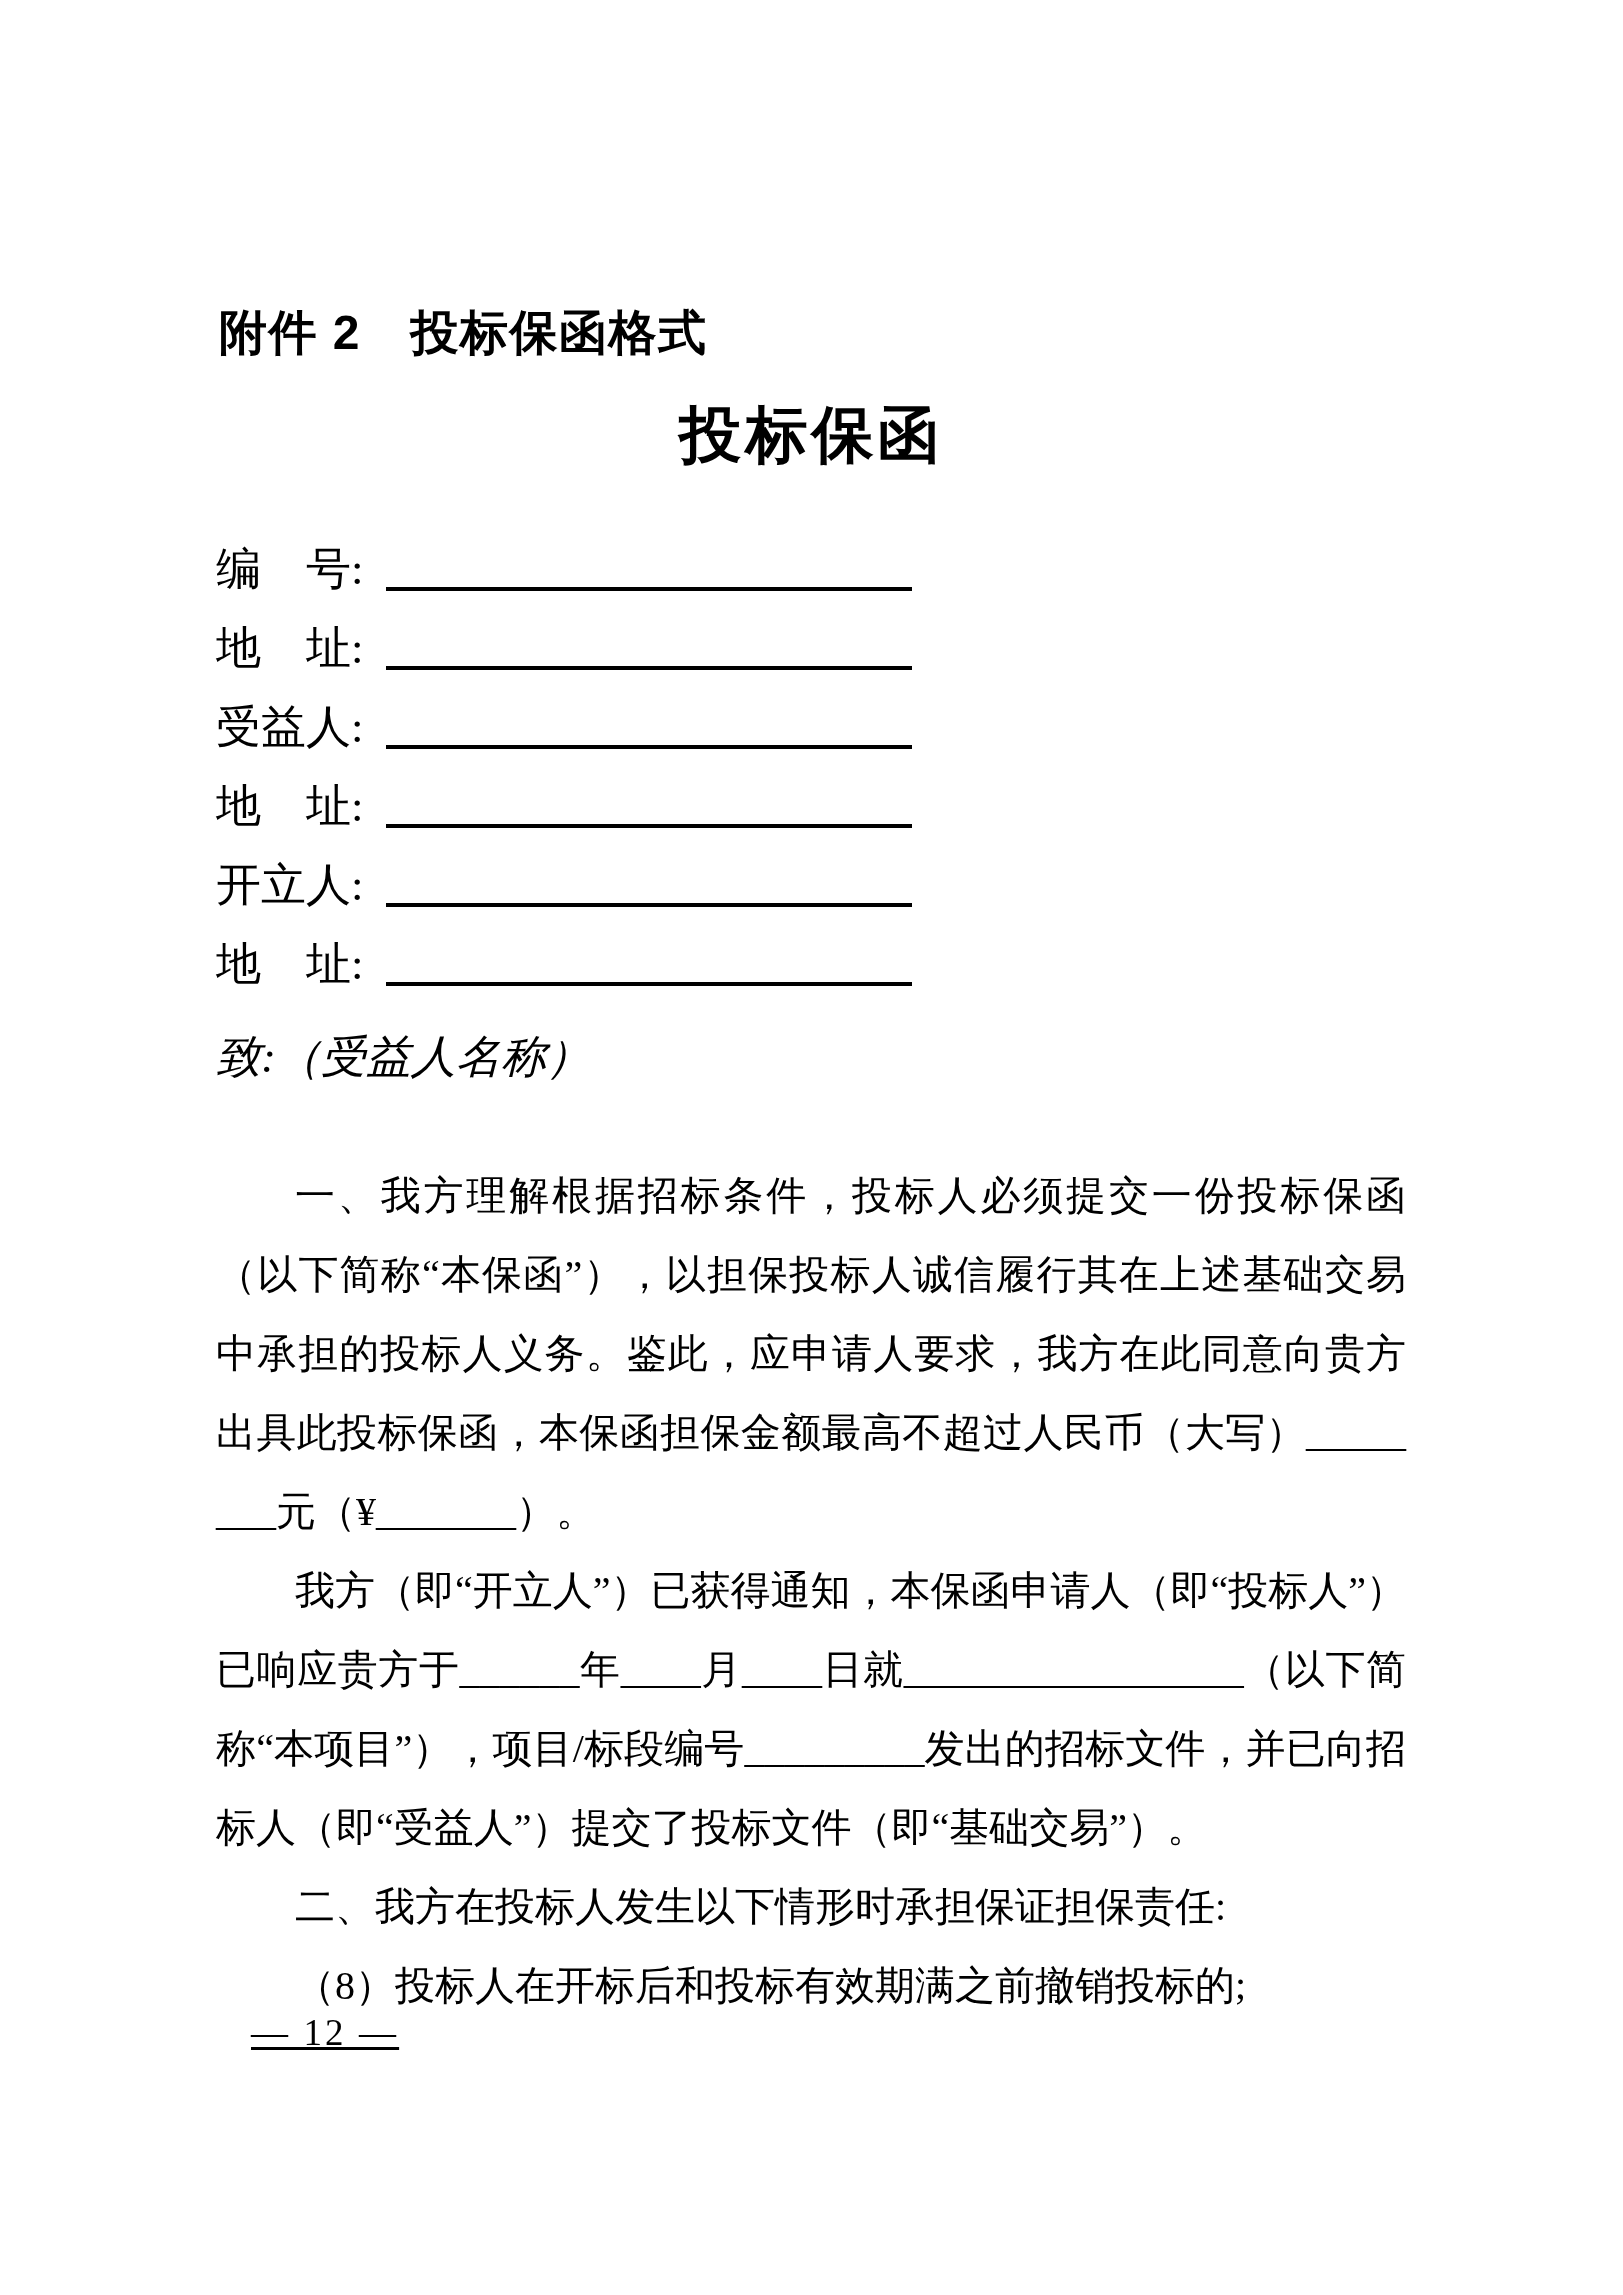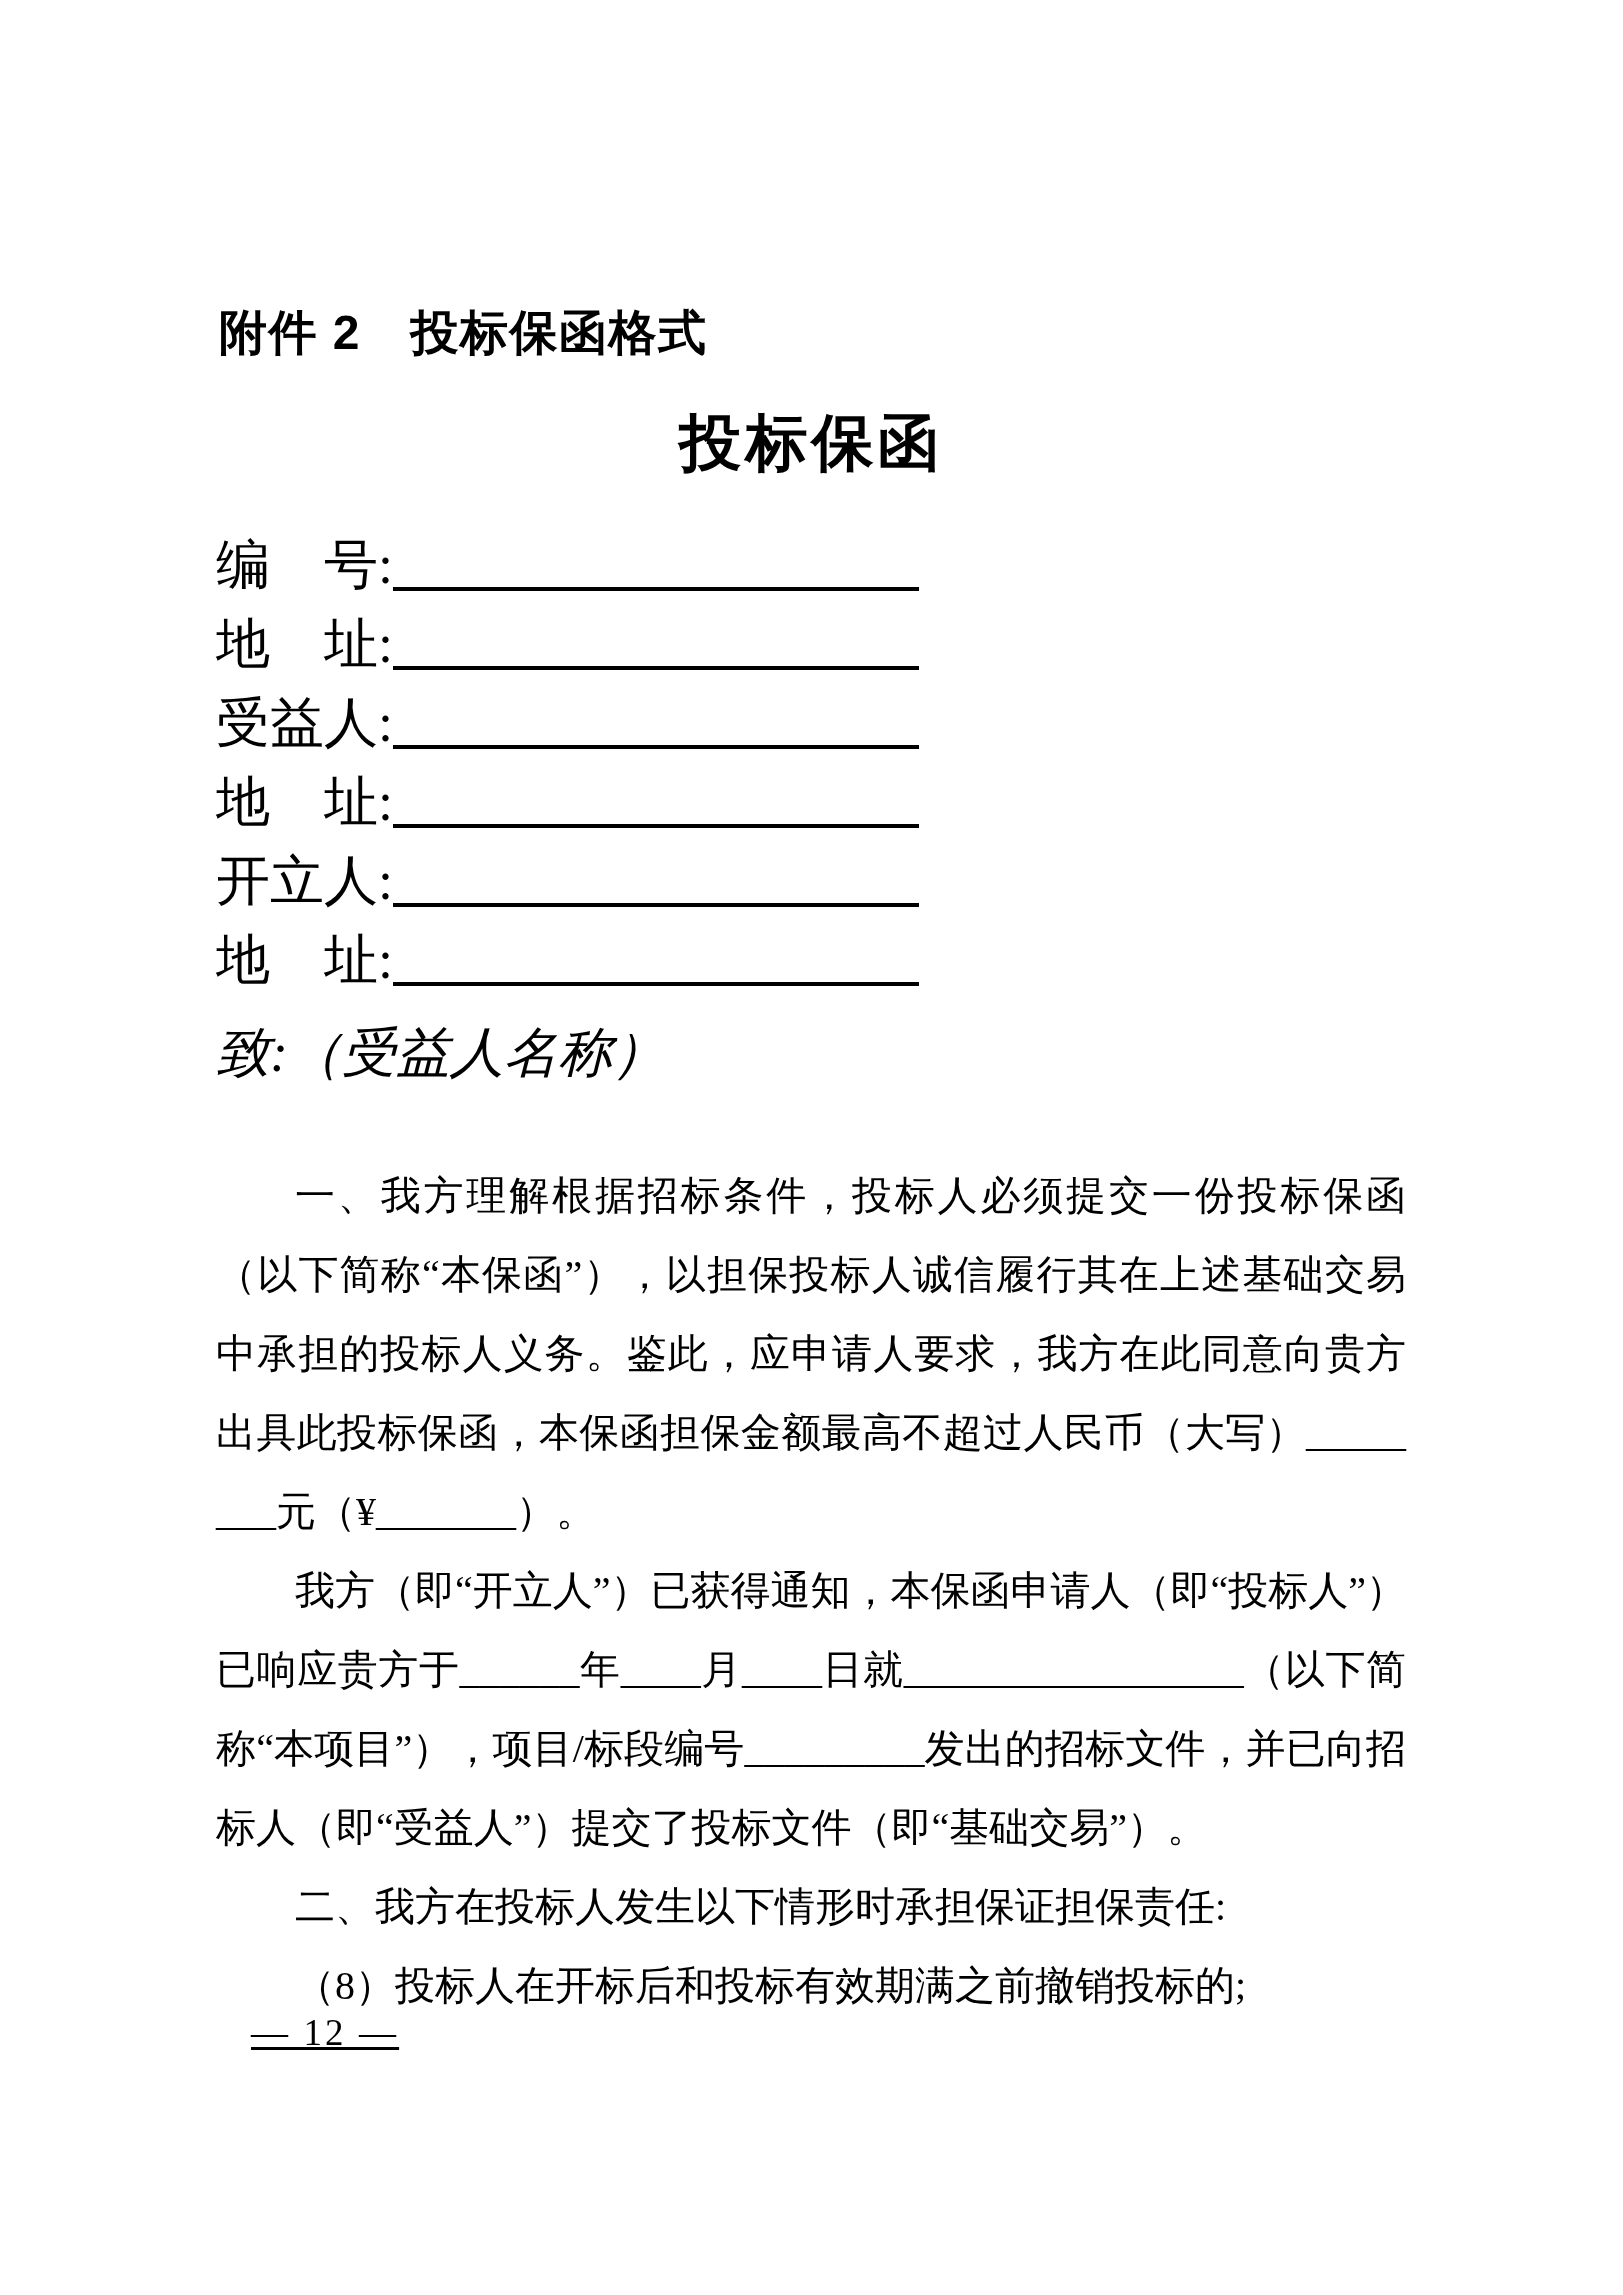--- a/index.html
+++ b/index.html
@@ -24,33 +24,33 @@
     font-weight: bold;
     font-size: 48px;
     letter-spacing: 1.5px;
     white-space: pre;
   }
   .doc-title {
     position: absolute;
     left: 0;
     right: 0;
     top: 393px;
-    margin: 8px;
+    margin: 0;
     text-align: center;
     font-family: "Liberation Serif", serif;
     font-weight: 700;
     font-size: 62px;
     letter-spacing: 4.1px;
   }
   .form-section {
     position: absolute;
     left: 216px;
     top: 527px;
     width: 1190px;
-    font-size: 54px;
+    font-size: 45px;
   }
   .form-row {
     height: 79px;
     display: flex;
     align-items: flex-end;
   }
   .form-label {
     display: inline-block;
     line-height: 1;
     padding-bottom: 14.4px;

